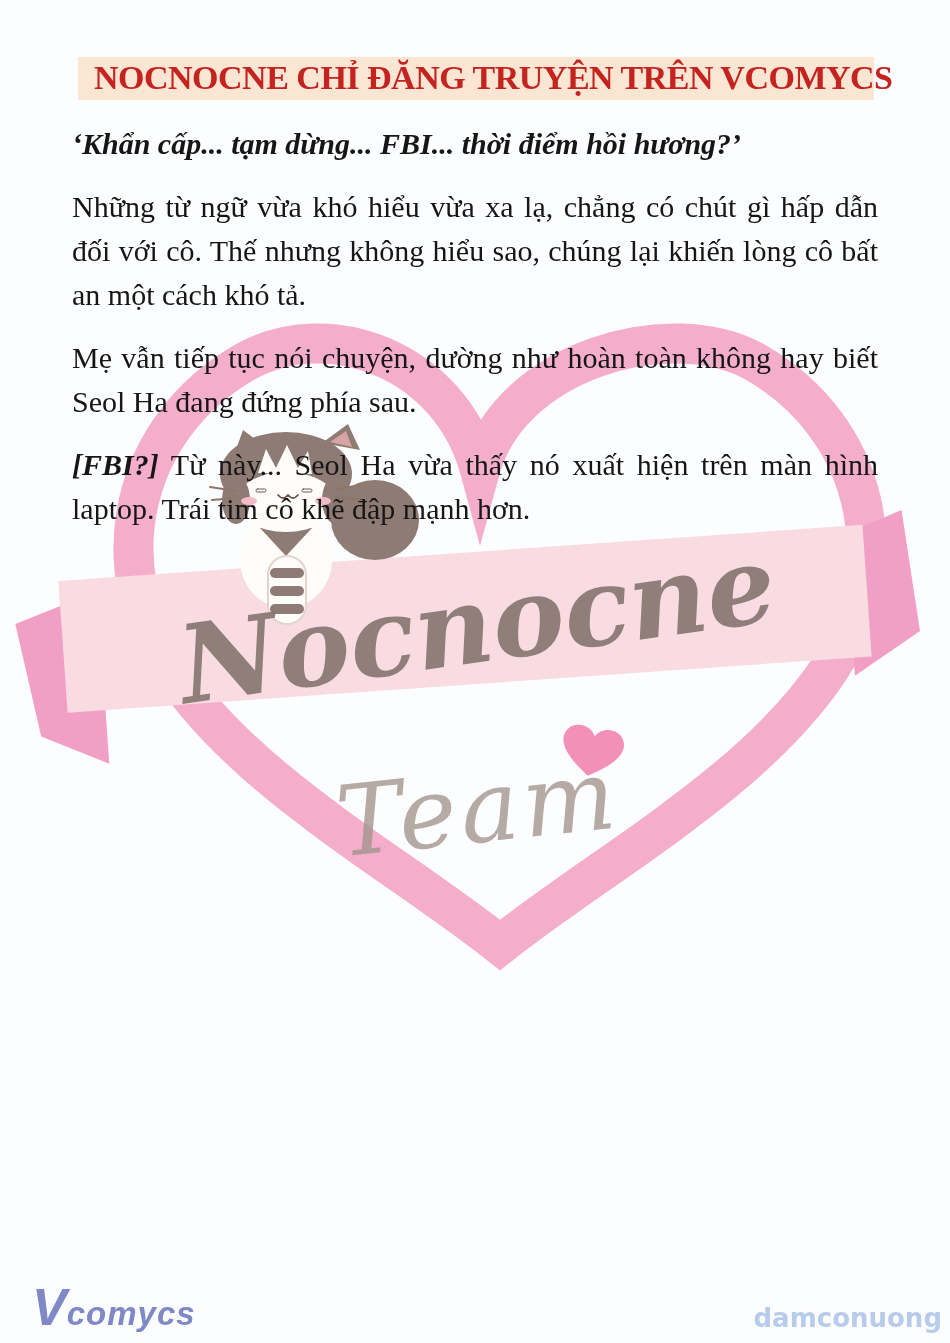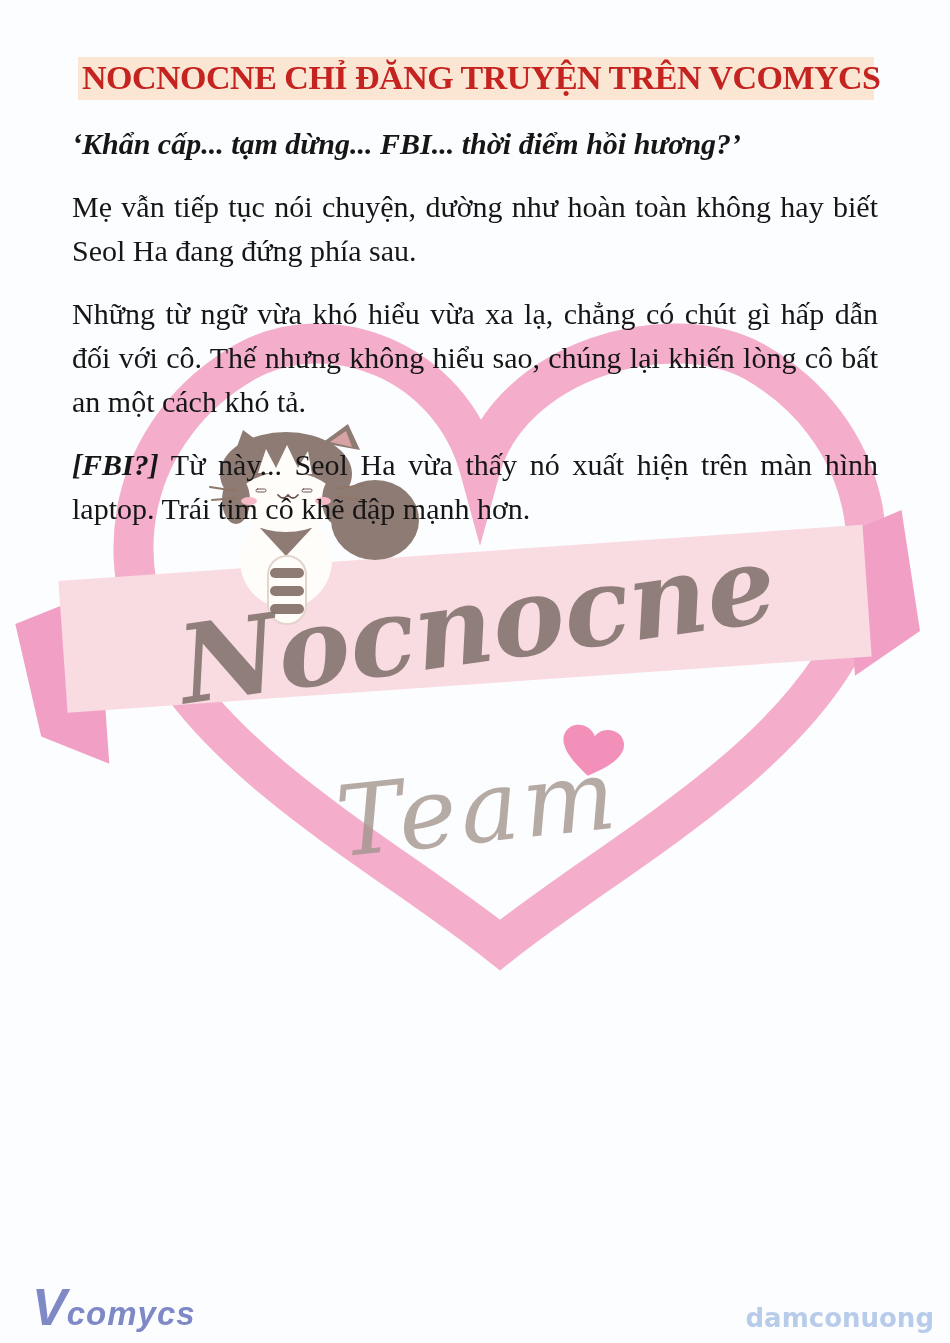--- a/index.html
+++ b/index.html
@@ -34,36 +34,36 @@
   .cat-inner{fill:var(--cat_inner_ear);}
   .cat-white{fill:var(--cat_white);}
   .cat-blush{fill:var(--cat_blush);}
   .cat-line{stroke:var(--cat_line); fill:none; stroke-linecap:round;}
   .cat-whisker{stroke:#8f7668; stroke-width:2; stroke-linecap:round;}
   
   .content{position:absolute; z-index:1; left:72px; right:72px; top:57px;}
   .notice{
     background:var(--header_bg); color:var(--header_text);
     font-weight:bold; font-size:34px; letter-spacing:-0.5px; line-height:38px;
-    text-align:center; white-space:nowrap; padding:2px 4px 3px; margin:0 4px 22px 6px;
+    text-align:center; white-space:nowrap; padding:2px 16px 3px; margin:0 4px 22px 6px;
   }
   .content p{
     margin:0 0 19px; font-size:30px; line-height:44px; text-align:justify;
   }
   .content p.single{text-align:left;}
   .bi{font-weight:bold; font-style:italic;}
   
   .footer-logo{
     position:absolute; z-index:2; left:32px; bottom:6px;
     font-family:"Liberation Sans",sans-serif; font-style:italic; font-weight:bold;
     font-size:33px; letter-spacing:1px; color:var(--logo_blue);
   }
   .footer-logo::first-letter{font-size:52px; letter-spacing:0;}
   .footer-credit{
-    position:absolute; z-index:2; right:16px; bottom:10px;
+    position:absolute; z-index:2; right:8px; bottom:10px;
     font-family:"DejaVu Sans",sans-serif; font-weight:bold;
     font-size:26px; color:var(--credit_blue);
     text-shadow:0 0 2px #fff, 0 0 6px #fff, 0 0 10px #fff;
   }
 </style>
 </head>
 <body>
 
 <div class="page">
 
@@ -106,21 +106,21 @@
 
     <text class="wm-title" x="478" y="662" text-anchor="middle" transform="rotate(-8 478 630)">Nocnocne</text>
     <text class="wm-script" x="478" y="842" text-anchor="middle" transform="rotate(-6 478 810)">Team</text>
     <path class="wm-small-heart" transform="rotate(10 592 752)" d="M592 736 C586 724 566 724 562 738 C558 752 576 766 592 776 C608 766 626 752 622 738 C618 724 598 724 592 736 Z"></path>
   </svg>
 
   <div class="content">
     <div class="notice">NOCNOCNE CHỈ ĐĂNG TRUYỆN TRÊN VCOMYCS</div>
 
     <p class="single bi">‘Khẩn cấp... tạm dừng... FBI... thời điểm hồi hương?’</p>
+    <p>Những từ ngữ vừa khó hiểu vừa xa lạ, chẳng có chút gì hấp dẫn đối với cô. Thế nhưng không hiểu sao, chúng lại khiến lòng cô bất an một cách khó tả.</p>
     <p>Mẹ vẫn tiếp tục nói chuyện, dường như hoàn toàn không hay biết Seol Ha đang đứng phía sau.</p>
-    <p>Những từ ngữ vừa khó hiểu vừa xa lạ, chẳng có chút gì hấp dẫn đối với cô. Thế nhưng không hiểu sao, chúng lại khiến lòng cô bất an một cách khó tả.</p>
     <p><span class="bi">[FBI?]</span><span> Từ này... Seol Ha vừa thấy nó xuất hiện trên màn hình laptop. Trái tim cô khẽ đập mạnh hơn.</span></p>
   </div>
 
   <div class="footer-logo">Vcomycs</div>
   <div class="footer-credit">damconuong</div>
 
 </div>
 
 </body></html>

